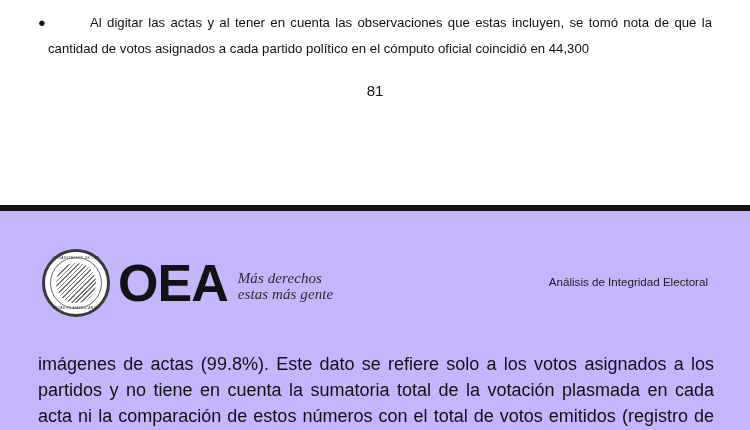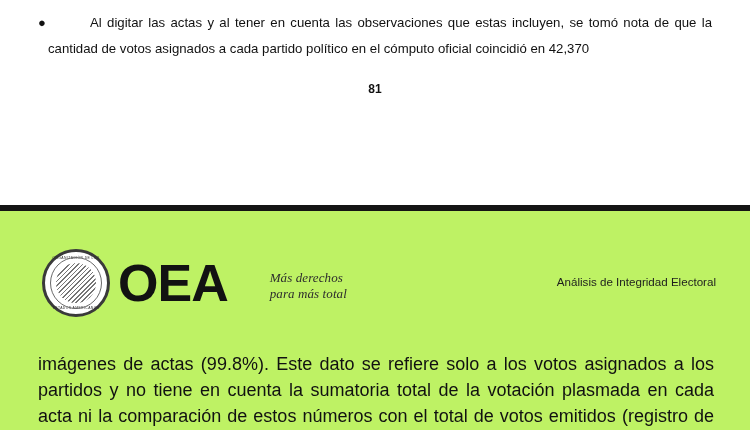--- a/index.html
+++ b/index.html
@@ -53,43 +53,42 @@
     color: #111;
     text-align: justify;
     text-indent: 42px;
   }
   .page-number {
     position: absolute;
     top: 82px;
     left: 0;
     width: 750px;
     text-align: center;
-    font-size: 12px;
-    color: #111;
-    font-weight: bold;
+    font-size: 15px;
+    color: #111;
   }
 
   
   .page-gap {
     position: absolute;
     left: 0;
     top: 205px;
     width: 750px;
     height: 6px;
     background: #141414;
   }
 
   
   .page-bottom {
     position: absolute;
     left: 0;
     top: 211px;
     width: 750px;
     height: 219px;
-    background: #bef264;
+    background: #c4b5fd;
   }
 
   .header-area {
     position: absolute;
     left: 0;
     top: 38px;
     width: 750px;
     height: 90px;
   }
 
@@ -160,31 +159,30 @@
     line-height: 52px;
     margin-left: 8px;
     font-family: "Liberation Sans", sans-serif;
   }
   .tagline {
     margin-left: 10px;
     line-height: 16px;
     padding-top: 6px;
   }
   .tagline div {
-    font-size: 13px;
+    font-size: 15px;
     color: #2d2d2d;
     font-family: "Liberation Serif", serif;
     font-style: italic;
     letter-spacing: 0.1px;
-    margin-left: 32px;
   }
 
   .header-right {
     position: absolute;
-    right: 34px;
+    right: 42px;
     top: 22px;
     text-align: right;
   }
   .header-right div {
     font-size: 11.6px;
     line-height: 22px;
     color: #1d1d1d;
   }
 
   .body-paragraph {
@@ -200,21 +198,21 @@
 </style>
 </head>
 <body>
 
 <div class="page">
 
   <div class="page-top">
     <div class="bullet-block">
       <div class="bullet-row">
         <div class="bullet-dot">●</div>
-        <div class="bullet-text">Al digitar las actas y al tener en cuenta las observaciones que estas incluyen, se tomó nota de que la cantidad de votos asignados a cada partido político en el cómputo oficial coincidió en 42,370</div>
+        <div class="bullet-text">Al digitar las actas y al tener en cuenta las observaciones que estas incluyen, se tomó nota de que la cantidad de votos asignados a cada partido político en el cómputo oficial coincidió en 44,300</div>
       </div>
     </div>
     <div class="page-number">81</div>
   </div>
 
   <div class="page-gap"></div>
 
   <div class="page-bottom">
 
     <div class="header-area">
@@ -223,21 +221,21 @@
         <div class="seal">
           <div class="seal-inner"></div>
           <div class="seal-ring-text">
             <span class="top">ORGANIZACIÓN DE LOS</span>
             <span class="bottom">ESTADOS AMERICANOS</span>
           </div>
         </div>
         <div class="oea-word">OEA</div>
         <div class="tagline">
           <div>Más derechos</div>
-          <div>para más total</div>
+          <div>estas más gente</div>
         </div>
       </div>
 
       <div class="header-right">
         <div>Análisis de Integridad Electoral</div>
       </div>
 
     </div>
 
     <div class="body-paragraph">imágenes de actas (99.8%). Este dato se refiere solo a los votos asignados a los partidos y no tiene en cuenta la sumatoria total de la votación plasmada en cada acta ni la comparación de estos números con el total de votos emitidos (registro de ciudadanos en la lista índice) o el total de votos válidos registrados</div>

